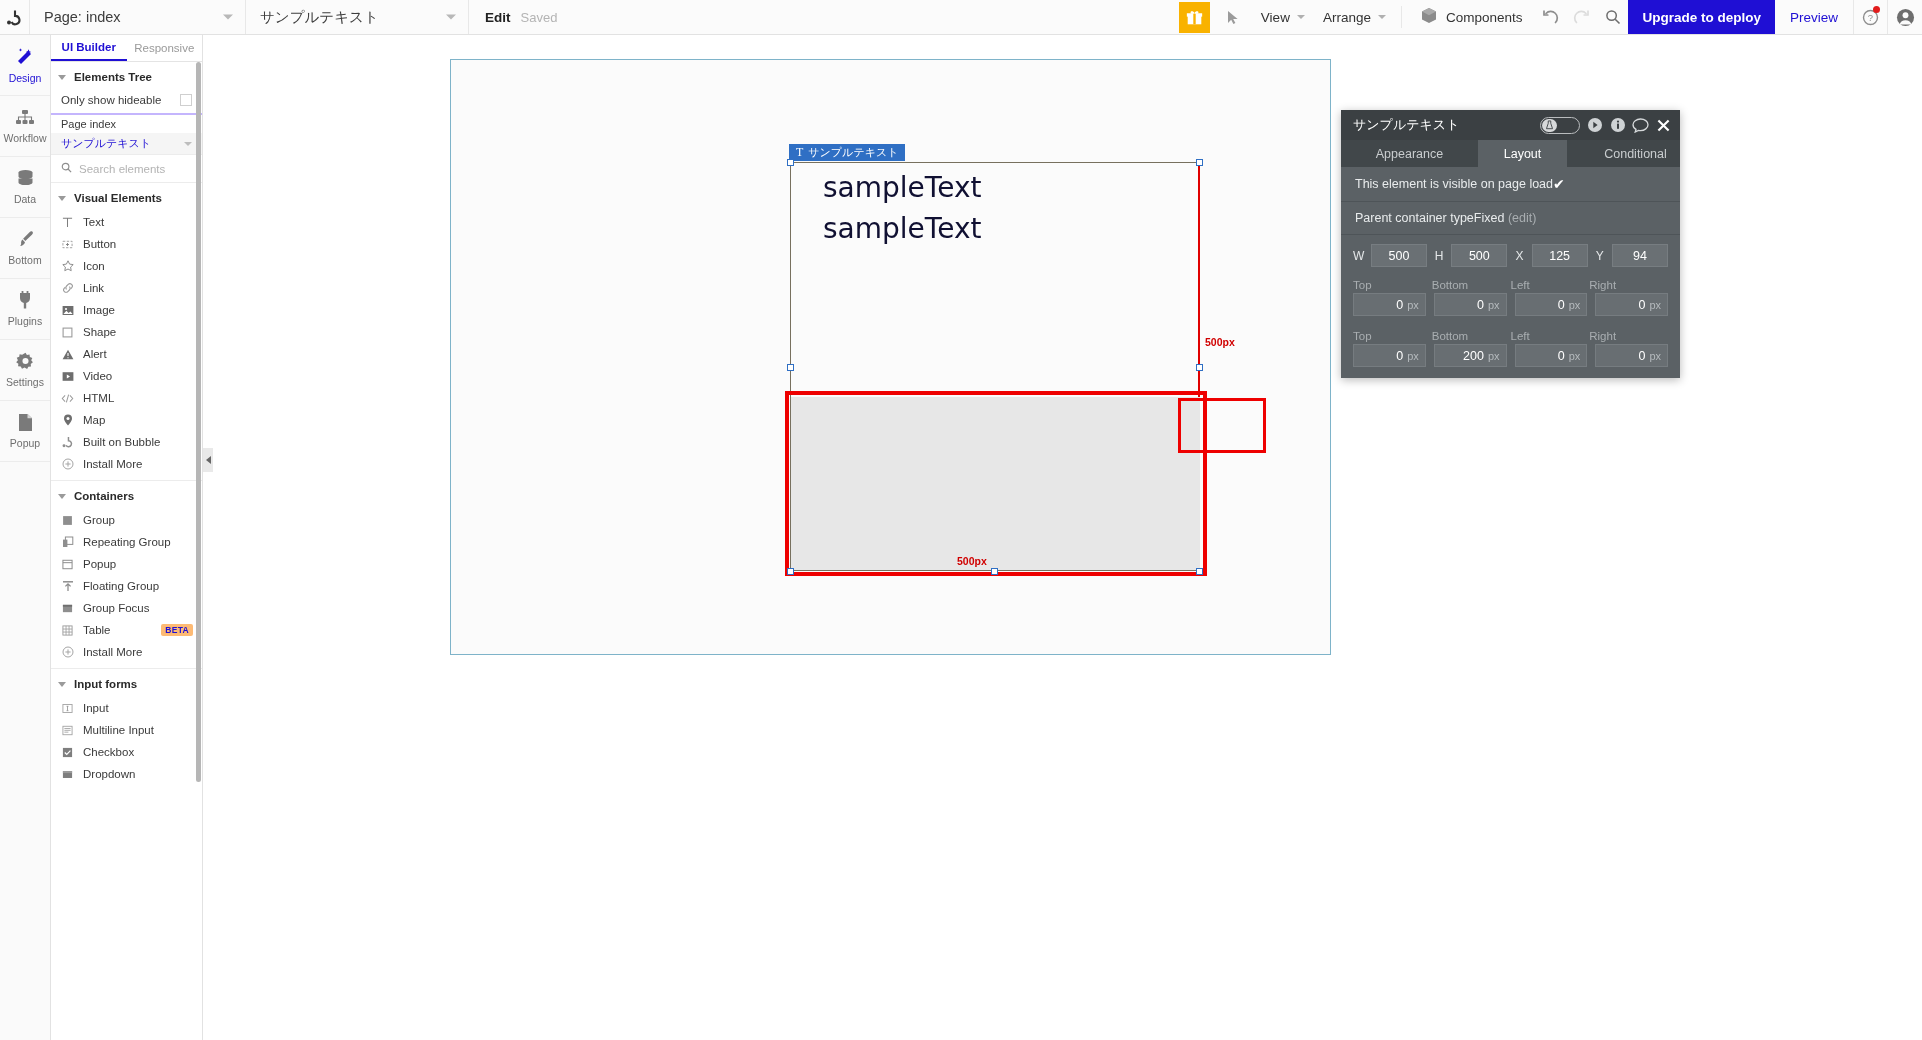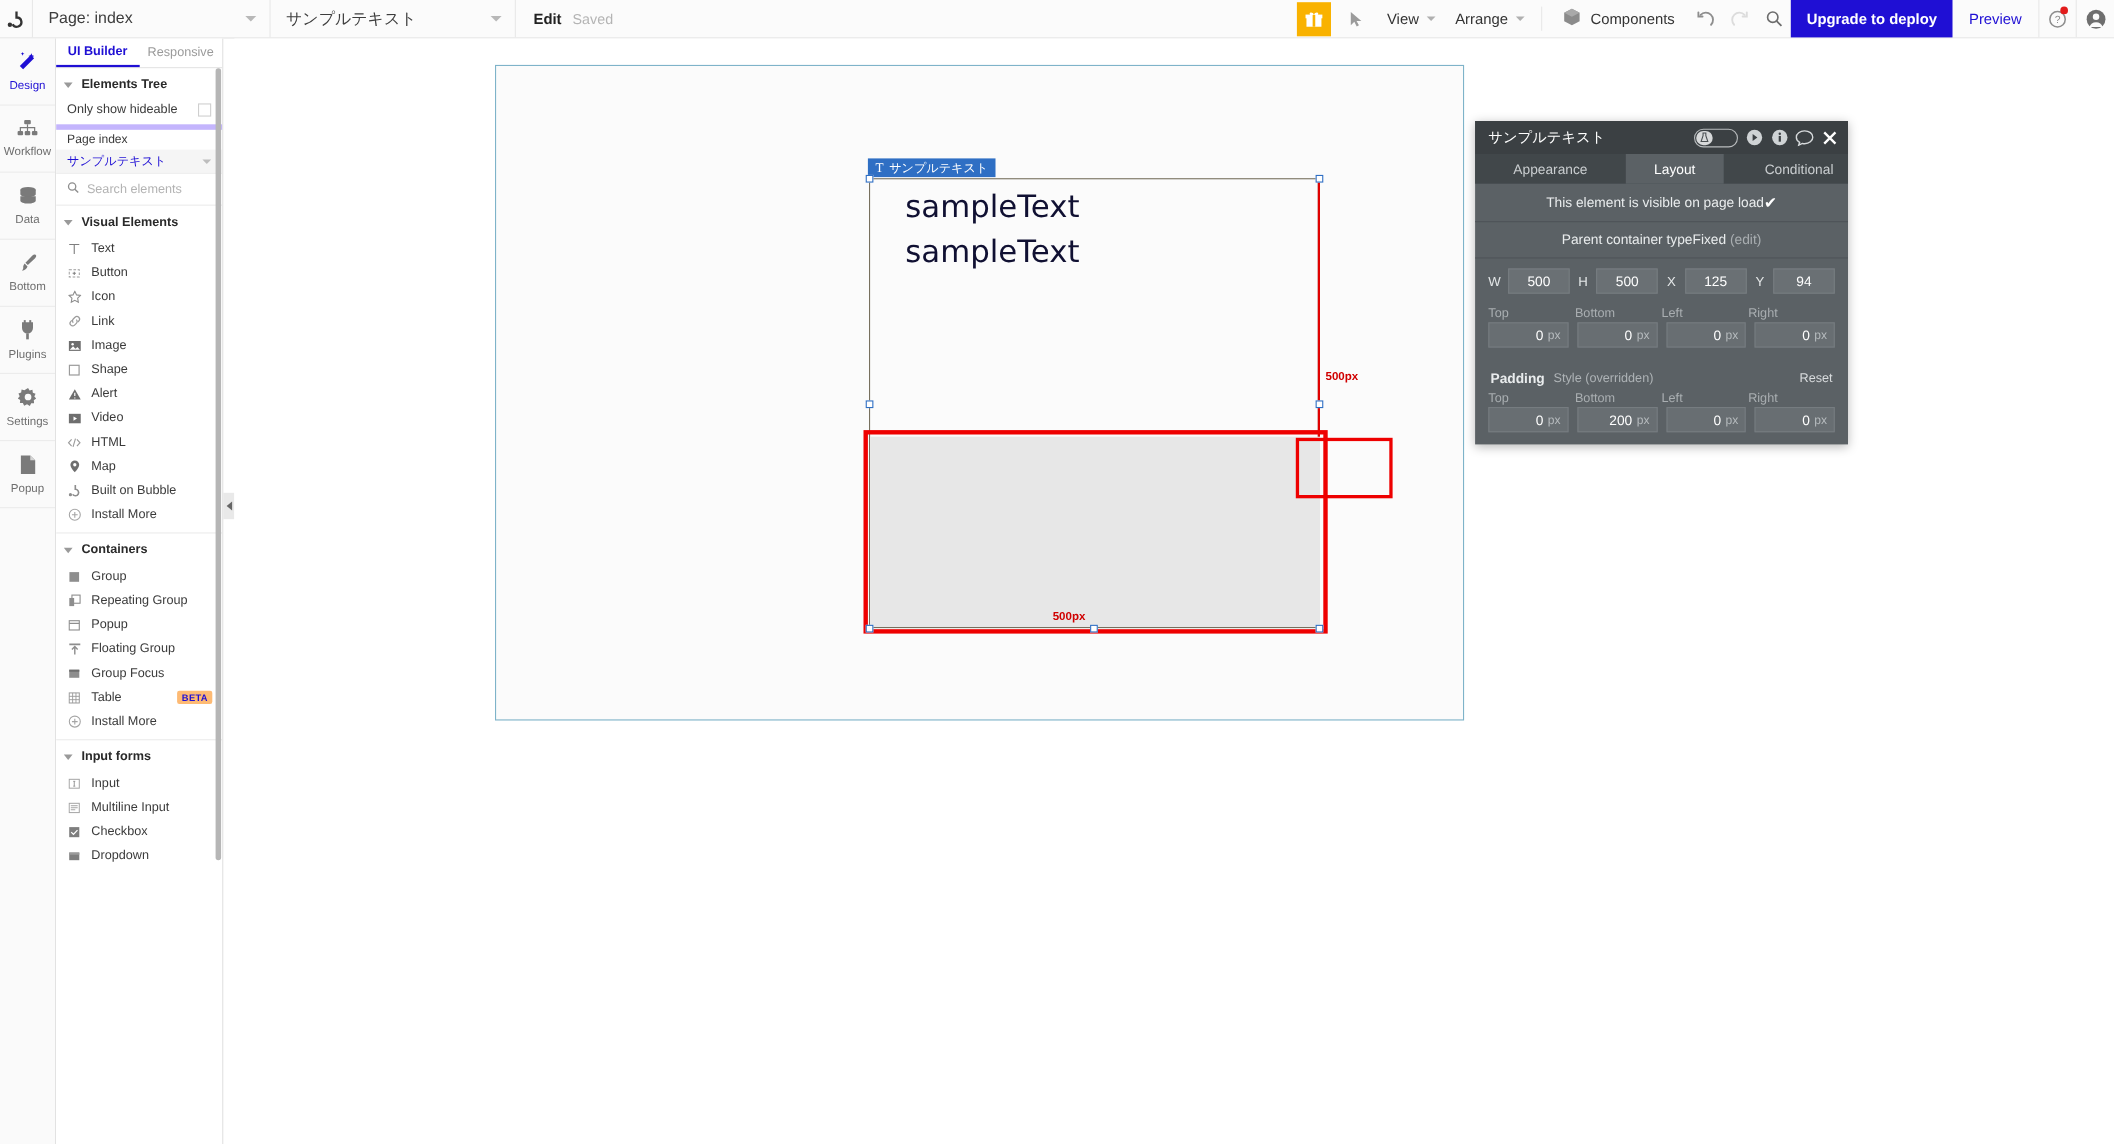--- a/index.html
+++ b/index.html
@@ -99,21 +99,21 @@
   .tab.active { color:#1f0fd4; border-bottom:2px solid #1f0fd4; font-weight:600; }
   .sect-hd {
     display:flex; align-items:center; gap:8px; padding: 9px 8px 7px 7px;
     font-size:11.5px; color:#2a2a2a; font-weight:600;
   }
   .tri-dn { width:0;height:0;border-left:4px solid transparent;border-right:4px solid transparent;
     border-top:5px solid #9a9a9a; }
   .row-hide {
     display:flex; align-items:center; justify-content:space-between;
     padding: 4px 10px 7px 10px; font-size:11.5px; color:#3a3a3a;
-    border-bottom:5px solid #c4b5fd;
+    border-bottom:2px solid #c4b5fd;
   }
   .chk-box { width:12px;height:12px;border:1px solid #cfcfcf;background:#fff; }
   .tree-row { padding: 3px 10px; font-size:11px; color:#3a3a3a; }
   .tree-row.sel { color:#1f0fd4; display:flex; align-items:center; justify-content:space-between;
     background:#f5f5f5; }
   .tree-row.sel .tri { width:0;height:0;border-left:4px solid transparent;border-right:4px solid transparent;
     border-top:4px solid #bdbdbd; }
   .search {
     display:flex; align-items:center; gap:7px; padding: 7px 10px;
     border-top:1px solid #ececec; border-bottom:1px solid #ececec;
@@ -208,21 +208,21 @@
     background:#d7d9da; display:flex;align-items:center;justify-content:center;
   }
   .hd-ico { width:17px;height:17px; display:flex;align-items:center;justify-content:center; }
   .props-tabs { display:flex; height:27px; background:#41474a; }
   .ptab {
     flex:1; display:flex;align-items:center;justify-content:center;
     font-size:12.5px; color:#c9cdcf;margin-left:24px;
   }
   .ptab.active { background:#5b6165; color:#ffffff; }
   .prow {
-    display:flex;align-items:center;justify-content:center;
+    display:flex;align-items:center;justify-content:flex-start;
     padding: 9px 14px; border-bottom:1px solid #4e5458;
   }
   .check-mark { color:#ffffff; font-size:14px; }
   .sizes { display:flex; align-items:center; padding: 9px 12px; gap:7px; }
   .sz-lbl { font-size:12px; color:#e4e7e8; width:11px; text-align:center; }
   .sz-in {
     background:#6a7074; border:1px solid #777d81; height:23px; width:59px;
     display:flex;align-items:center;justify-content:center;
     font-size:12.5px; color:#ffffff;
   }
@@ -786,25 +786,20 @@
     <span class="unit-in">
       <span>0</span>
       <span class="u">px</span>
     </span>
     <span class="unit-in">
       <span>0</span>
       <span class="u">px</span>
     </span>
   </div>
 
-  <div class="grp-title pad">
-    <span class="bold">Padding</span>
-    <span class="muted">Style (overridden)</span>
-    <span class="reset">Reset</span>
-  </div>
   <div class="four-lbl">
     <span>Top</span>
     <span>Bottom</span>
     <span>Left</span>
     <span>Right</span>
   </div>
   <div class="four-in">
     <span class="unit-in">
       <span>0</span>
       <span class="u">px</span>

